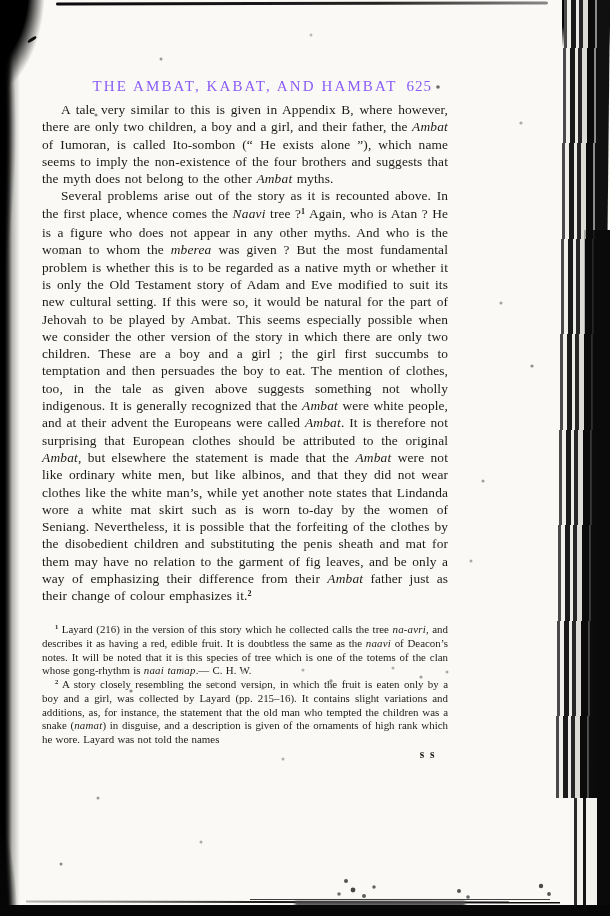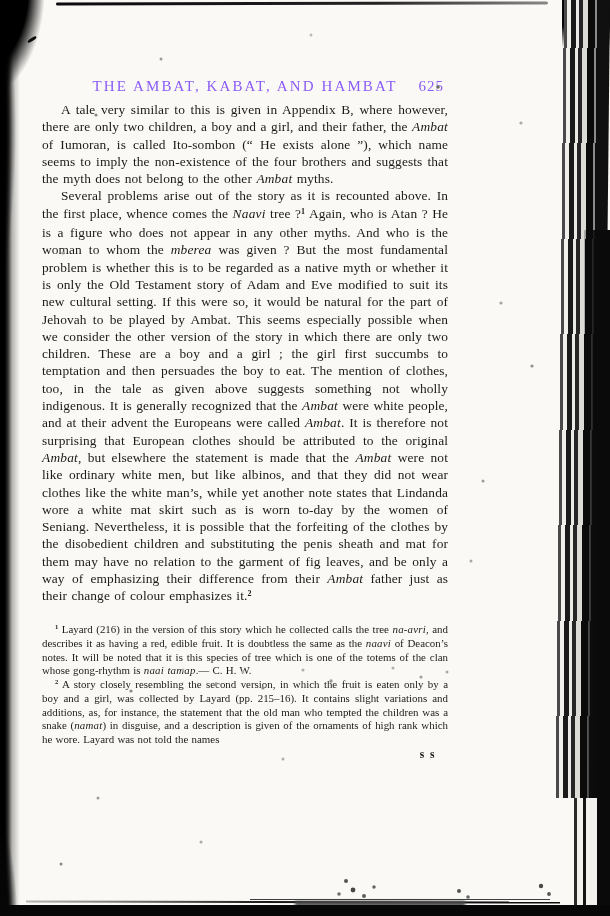--- a/index.html
+++ b/index.html
@@ -11,21 +11,21 @@
   }
   .scan{position:absolute;inset:0;width:610px;height:916px;color:#1d1a16;}
 
   
   .text-col{position:absolute;left:42px;top:78px;width:406px;z-index:1;}
   .page-header{
     position:relative;text-align:center;
     font-size:15px;letter-spacing:2.1px;white-space:nowrap;
     margin:0 0 6px 0;color:#8b5cf6;
   }
-  .page-number{position:absolute;right:4px;top:0;letter-spacing:1px;}
+  .page-number{position:absolute;right:16px;top:0;letter-spacing:1px;}
   .body-para{
     margin:0;font-size:13.4px;line-height:17.3px;
     text-align:justify;text-indent:19px;word-spacing:0.07em;letter-spacing:0.1px;
   }
   .body-para i,.footnote i{letter-spacing:0.2px;}
   sup{font-size:0.6em;position:relative;top:-0.5em;vertical-align:baseline;font-weight:600;}
   .footnotes{margin-top:16px;}
   .footnote{
     margin:0;font-size:10.9px;line-height:13.5px;
     text-align:justify;text-indent:13px;word-spacing:0.05em;

